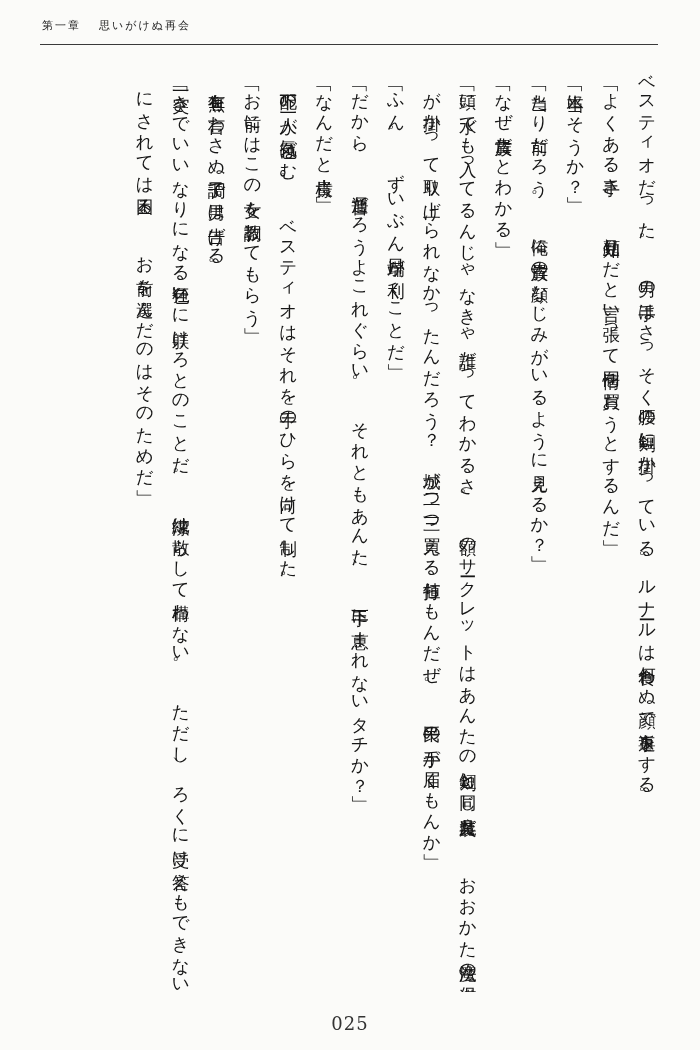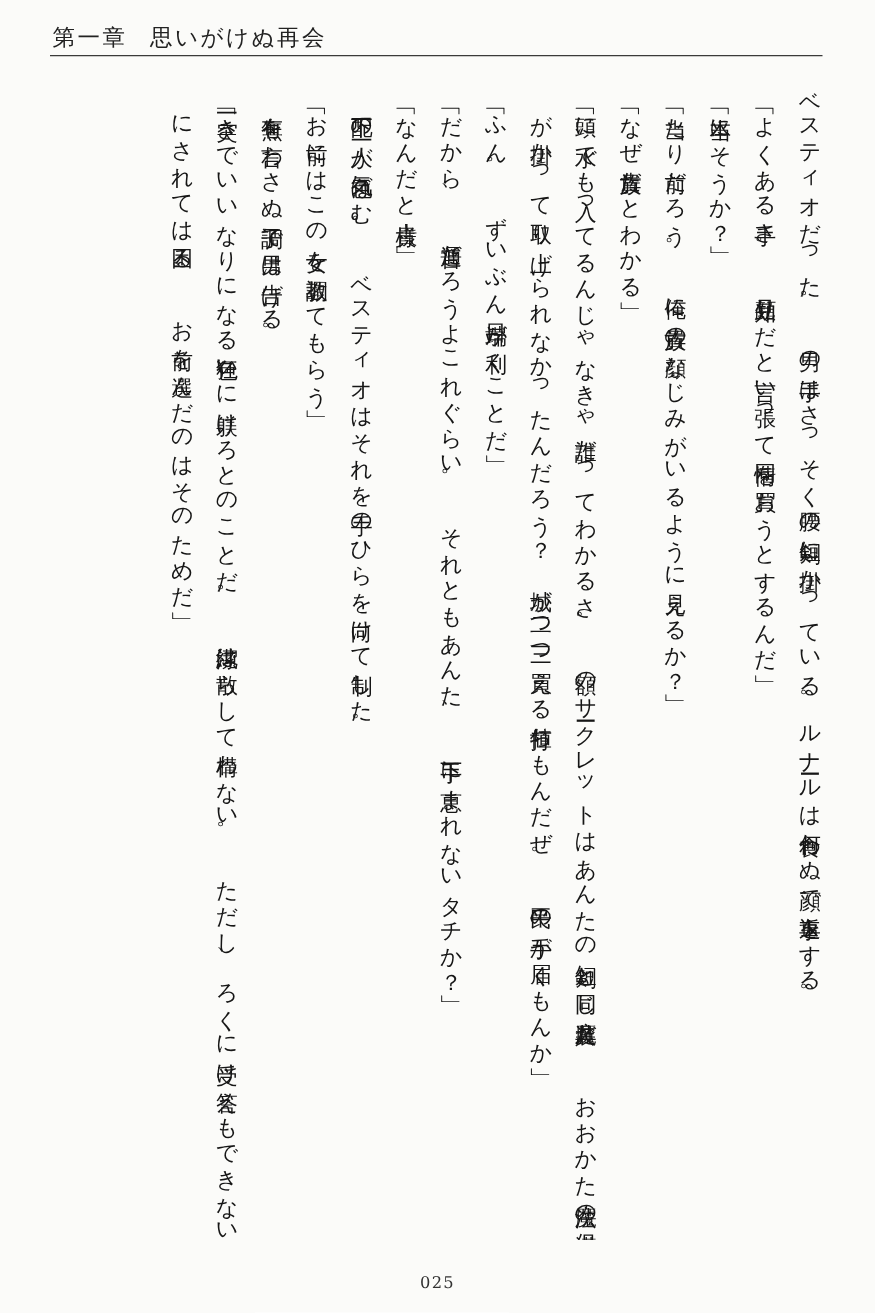--- a/index.html
+++ b/index.html
@@ -23,21 +23,21 @@
     width: 700px;
     height: 1050px;
     background: #fbfbf9;
   }
 
   
   .chapter-header {
     position: absolute;
     top: 18px;
     left: 42px;
-    font-size: 18px;
+    font-size: 11px;
     letter-spacing: 2px;
     color: #222;
     white-space: nowrap;
   }
   .chapter-header .chap-num {
     margin-right: 18px;
   }
 
   .rule {
     position: absolute;
@@ -73,21 +73,21 @@
   .body-text p.indent {
     padding-top: 18px;
   }
 
   .page-number {
     position: absolute;
     bottom: 16px;
     left: 0;
     width: 700px;
     text-align: center;
-    font-size: 13px;
+    font-size: 18px;
     letter-spacing: 1px;
     color: #333;
   }
 </style>
 </head>
 <body>
 
 <div class="page">
 
   <div class="chapter-header">

